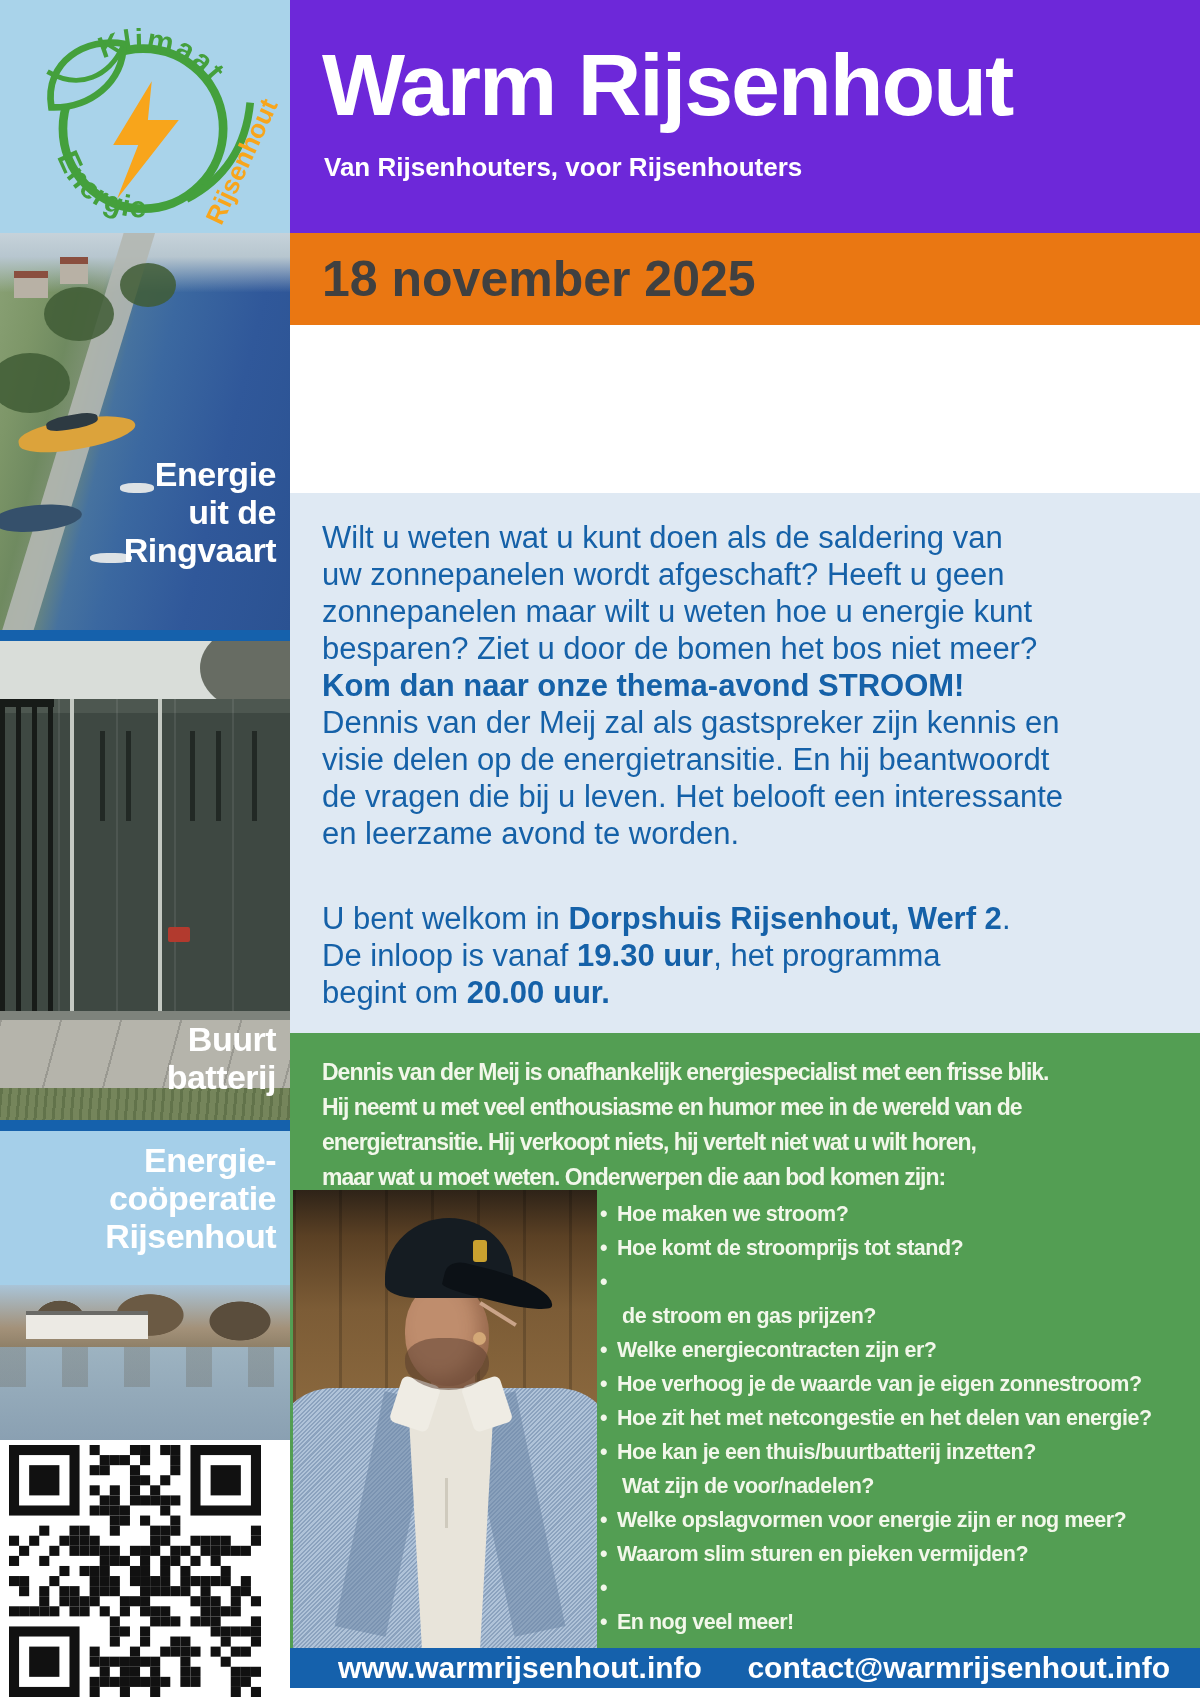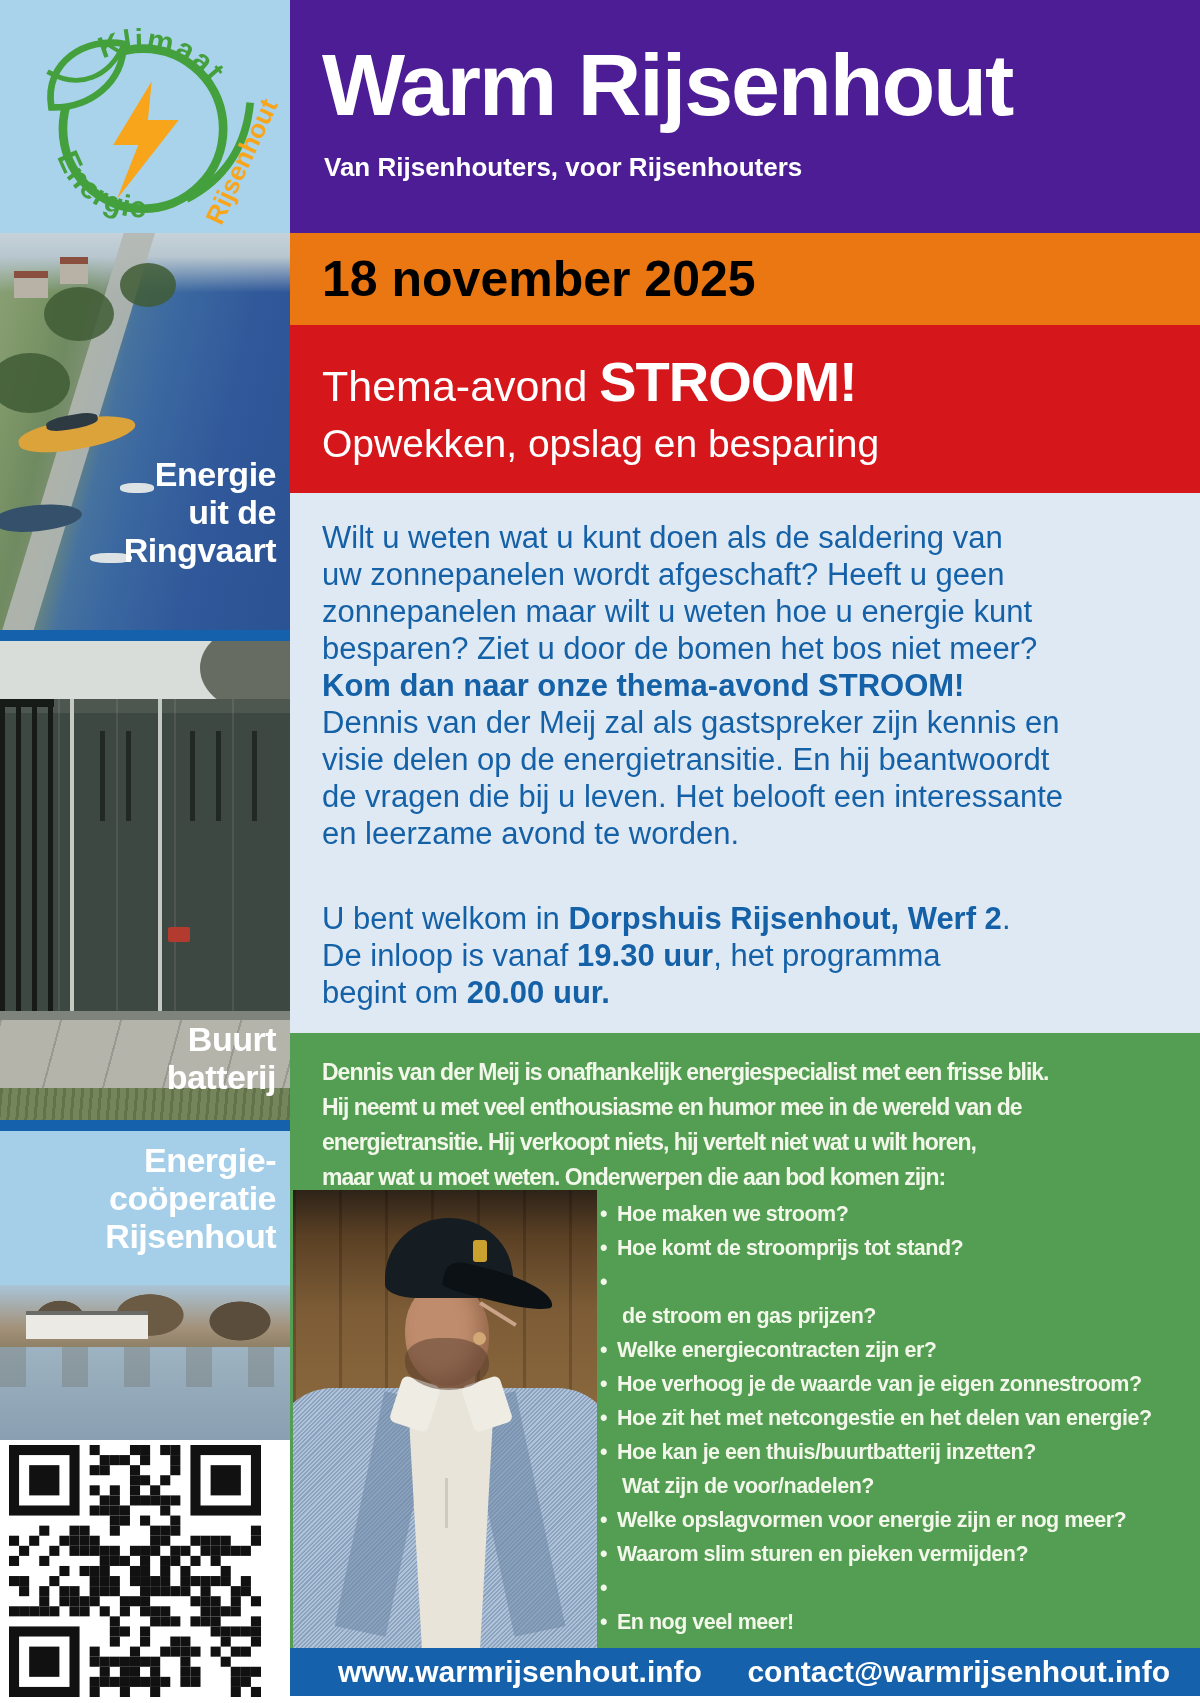--- a/index.html
+++ b/index.html
@@ -74,25 +74,25 @@
   .caption{
     position:absolute;right:14px;color:#ffffff;font-weight:bold;
     font-size:34px;line-height:38px;text-align:right;letter-spacing:-0.5px;
   }
   .cap-ring{top:222px;}
   .cap-batt{top:379px;}
   .cap-coop{top:10px;}
 
   
   .main-col{left:290px;top:0;width:910px;height:1703px;}
-  .header-panel{left:0;top:0;width:910px;height:233px;background:#4c1d95;color:#fff;}
+  .header-panel{left:0;top:0;width:910px;height:233px;background:#6d28d9;color:#fff;}
   .page-title{position:absolute;left:32px;top:34px;font-size:88px;font-weight:bold;letter-spacing:-2px;}
   .page-subtitle{position:absolute;left:34px;top:152px;font-size:26px;font-weight:bold;}
 
-  .date-banner{left:0;top:233px;width:910px;height:92px;background:#ea7712;color:#000000;
+  .date-banner{left:0;top:233px;width:910px;height:92px;background:#ea7712;color:#404040;
     display:flex;align-items:center;padding-left:32px;box-sizing:border-box;
     font-size:50px;font-weight:bold;}
 
   .theme-banner{left:0;top:325px;width:910px;height:168px;background:#d5161b;color:#fff;
     padding:24px 0 0 32px;box-sizing:border-box;}
   .theme-line1{font-size:43px;}
   .theme-highlight{font-size:56px;font-weight:bold;letter-spacing:-1px;}
   .theme-line2{font-size:39px;margin-top:8px;}
 
   .body-panel{left:0;top:493px;width:910px;height:540px;background:#dfe9f3;color:#1561a8;
@@ -132,21 +132,21 @@
       repeating-linear-gradient(135deg, rgba(255,255,255,.20) 0 1.5px, rgba(90,110,140,.25) 1.5px 3px),
       #9cb4cf;}
   .sp-lapel-l{left:66px;top:204px;width:52px;height:240px;background:rgba(110,135,165,.55);transform:rotate(12deg);}
   .sp-lapel-r{left:196px;top:204px;width:52px;height:240px;background:rgba(110,135,165,.55);transform:rotate(-12deg);}
   .sp-polo{left:106px;top:198px;width:104px;height:260px;background:#e8e4da;
     clip-path:polygon(8% 0, 92% 0, 78% 100%, 22% 100%);}
   .sp-collar-l{left:102px;top:190px;width:40px;height:48px;background:#efece4;border-radius:6px;transform:rotate(18deg);}
   .sp-collar-r{left:174px;top:190px;width:40px;height:48px;background:#efece4;border-radius:6px;transform:rotate(-18deg);}
   .sp-placket{left:152px;top:288px;width:3px;height:50px;background:#cfcabd;}
 
-  .footer-panel{left:0;top:1648px;width:910px;height:48px;background:#1561ac;color:#fff;
+  .footer-panel{left:0;top:1648px;width:910px;height:40px;background:#1561ac;color:#fff;
     display:flex;align-items:center;justify-content:space-between;
     padding:0 30px 0 48px;box-sizing:border-box;font-size:30px;font-weight:bold;}
 </style>
 </head>
 <body>
 
 <div class="poster">
 
   <div class="abs left-col">
 
@@ -465,24 +465,20 @@
 
     <div class="abs header-panel">
       <div class="page-title">Warm Rijsenhout</div>
       <div class="page-subtitle">Van Rijsenhouters, voor Rijsenhouters</div>
     </div>
 
     <div class="abs date-banner">
       <span>18 november 2025</span>
     </div>
 
-    <div class="abs theme-banner">
-      <div class="theme-line1"><span>Thema-avond </span><span class="theme-highlight">STROOM!</span></div>
-      <div class="theme-line2">Opwekken, opslag en besparing</div>
-    </div>
 
     <div class="abs body-panel">
       <p class="pre"><span>Wilt u weten wat u kunt doen als de saldering van
 uw zonnepanelen wordt afgeschaft? Heeft u geen
 zonnepanelen maar wilt u weten hoe u energie kunt
 besparen? Ziet u door de bomen het bos niet meer?
 </span><strong>Kom dan naar onze thema-avond STROOM!</strong><span>
 Dennis van der Meij zal als gastspreker zijn kennis en
 visie delen op de energietransitie. En hij beantwoordt
 de vragen die bij u leven. Het belooft een interessante

